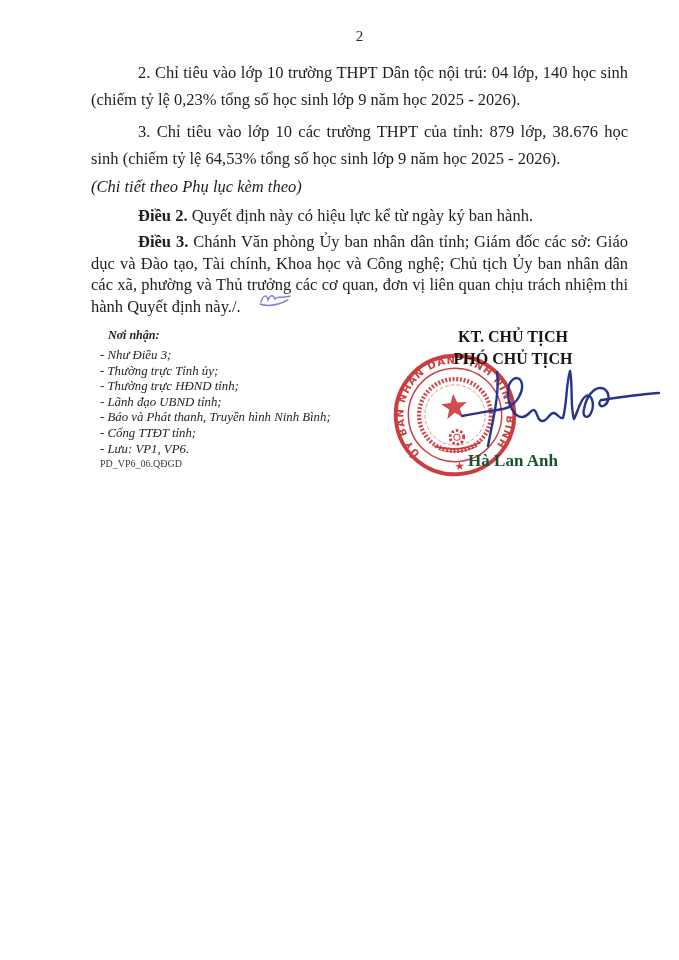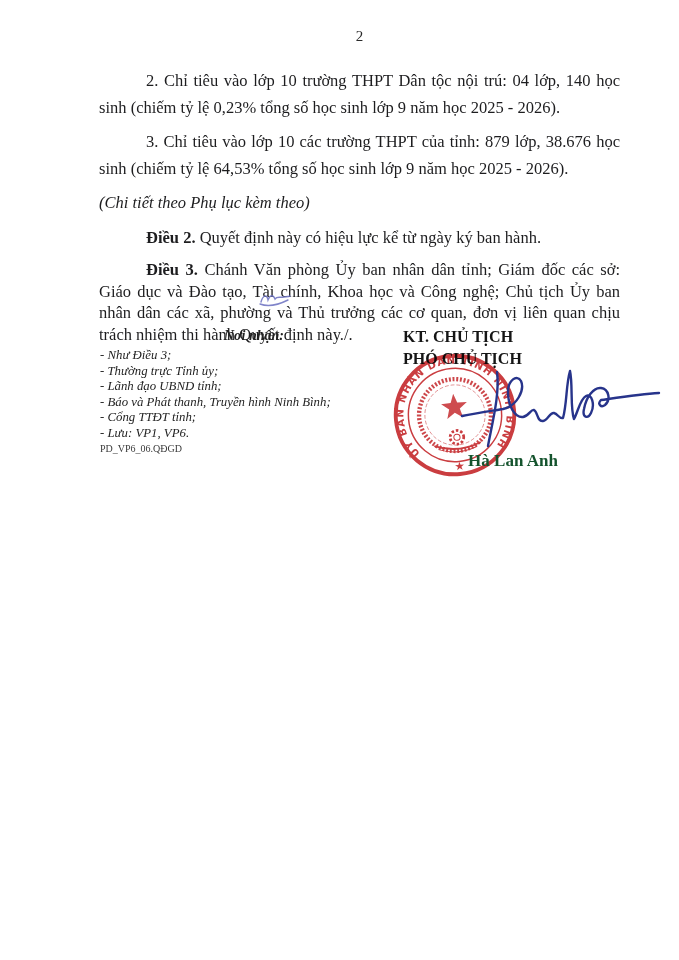--- a/index.html
+++ b/index.html
@@ -6,41 +6,40 @@
   .page{
     position:relative;width:679px;height:960px;background:#ffffff;
     font-family:"Liberation Serif", serif;color:#1d1d1f;overflow:hidden;
     margin:0 auto;
   }
   .page-number{
     position:absolute;top:28px;left:91px;width:537px;text-align:center;
     font-size:15px;color:#2a2a2a;
   }
   .doc-body{position:absolute;left:91px;top:60px;width:537px;font-size:16.5px;}
-  .doc-body p{margin:8px;text-align:justify;line-height:26.5px;}
+  .doc-body p{margin:0;text-align:justify;line-height:26.5px;}
   .doc-body p.indent{text-indent:47px;}
   .doc-body p.gap{margin-top:6px;}
   .note-italic{
     margin-top:0;text-align:center;font-style:italic;line-height:26.5px;
   }
   .article{margin-top:2px !important;}
   .article.tight{line-height:21.5px !important;}
   .article .lead{font-weight:bold;}
   .paraph-svg{position:absolute;left:258px;top:290px;width:36px;height:20px;}
   .recipients{position:absolute;left:100px;top:320px;width:300px;color:#222;}
   .recipients .title{
-    font-weight:bold;font-style:italic;font-size:14px;line-height:17px;
+    font-weight:bold;font-style:italic;font-size:12px;line-height:17px;
     margin:7px 0 4px 8px;
-    text-align:center;
   }
   .recipients ul{list-style:none;margin:0;padding:0;font-style:italic;}
   .recipients li{font-size:12.8px;line-height:15.6px;}
   .recipients .code{font-size:10px;line-height:12px;margin-top:1px;color:#3a3a3a;}
   .sign-titles{
-    position:absolute;left:403px;top:326px;width:220px;text-align:left;
+    position:absolute;left:403px;top:326px;width:220px;text-align:center;
     font-weight:bold;font-size:16px;line-height:21.5px;color:#151515;
   }
   .signer-name{
     position:absolute;left:403px;top:451px;width:220px;text-align:center;
     font-weight:bold;font-size:17px;color:#14532d;z-index:4;
   }
   .stamp-svg{
     position:absolute;left:387px;top:347px;width:136px;height:136px;
     z-index:2;opacity:.9;mix-blend-mode:multiply;transform:rotate(-5deg);
   }
@@ -69,20 +68,21 @@
       <path d="M 3 12 C 5 5 9 4 10 10 C 12 5 15 4 17 9 C 19 6 22 8 26 7 C 28 6.5 30 7 32 6"></path>
       <path d="M 2 14 C 10 17 20 15 30 10"></path>
     </g>
   </svg>
 
   <div class="recipients">
     <div class="title">Nơi nhận:</div>
     <ul>
       <li>- Như Điều 3;</li>
       <li>- Thường trực Tỉnh ủy;</li>
+      <li>- Thường trực HĐND tỉnh;</li>
       <li>- Lãnh đạo UBND tỉnh;</li>
       <li>- Báo và Phát thanh, Truyền hình Ninh Bình;</li>
       <li>- Cổng TTĐT tỉnh;</li>
       <li>- Lưu: VP1, VP6.</li>
     </ul>
     <div class="code">PD_VP6_06.QĐGD</div>
   </div>
 
   <div class="sign-titles">
     <div>KT. CHỦ TỊCH</div>

